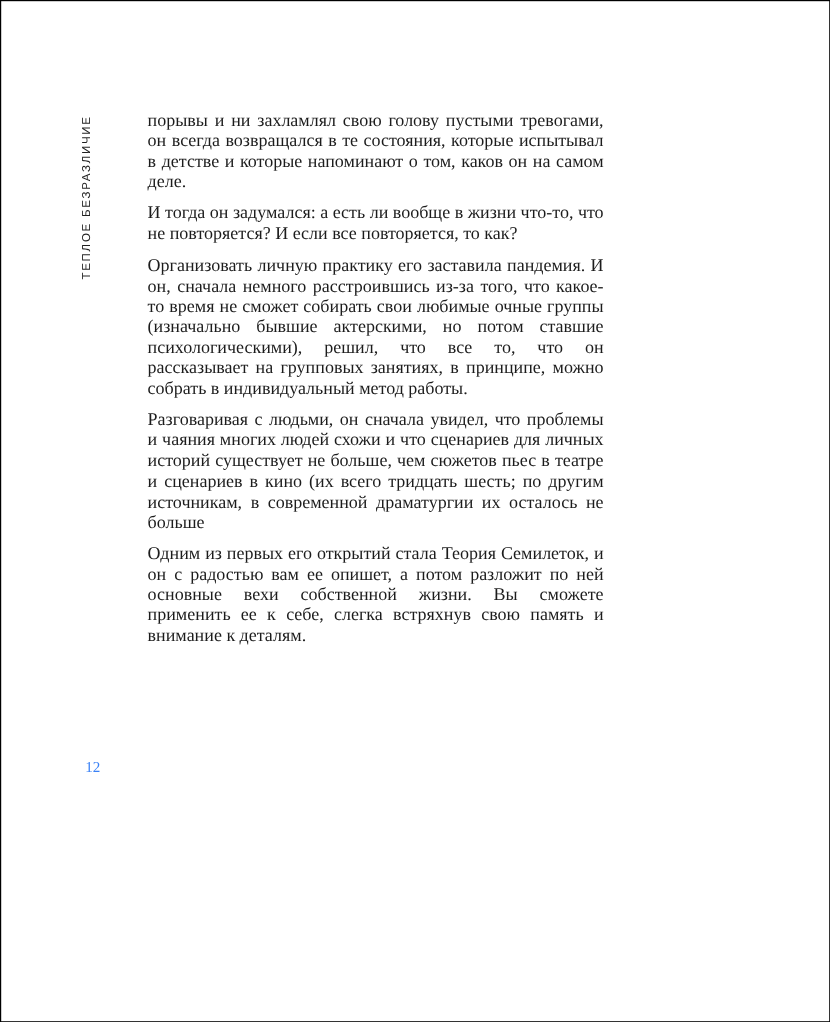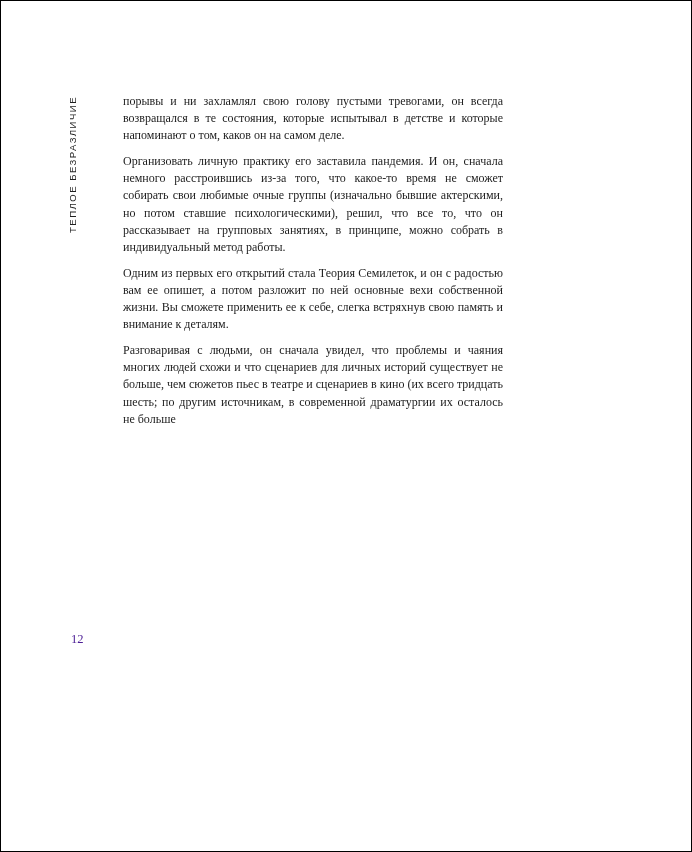--- a/index.html
+++ b/index.html
@@ -49,54 +49,55 @@
 
   
   #text-column {
     position: absolute;
     left: 122px;
     top: 92px;
     width: 380px;
   }
   .para {
     margin: 0 0 9px 0;
-    font-size: 12px;
+    font-size: 15px;
     line-height: 17.1px;
     text-align: justify;
     text-justify: inter-word;
     color: #1c1c1c;
     hyphens: manual;
     -webkit-hyphens: manual;
   }
   .para:last-child {
     margin-bottom: 0;
   }
 
   
   #folio {
     position: absolute;
     left: 70px;
     top: 632px;
     font-family: "Liberation Serif", serif;
     font-size: 12.6px;
     line-height: 1;
-    color: #4c1d95;
+    color: #3b82f6;
   }
 </style>
 </head>
 <body>
 
 <div id="page">
 
   <div id="running-head">
     <span class="rh-text">ТЕПЛОЕ БЕЗРАЗЛИЧИЕ</span>
   </div>
 
   <div id="text-column">
     <p class="para">порывы и ни захламлял свою голову пустыми тревогами, он всегда возвращался в те состояния, которые испытывал в детстве и которые напоминают о том, каков он на самом деле.</p>
+    <p class="para">И тогда он задумался: а есть ли вообще в жизни что-то, что не повторяется? И если все повторяется, то как?</p>
     <p class="para">Организовать личную практику его заставила пандемия. И он, сначала немного расстроившись из-за того, что какое-то время не сможет собирать свои любимые очные группы (изначально бывшие актерскими, но потом ставшие психологическими), решил, что все то, что он рассказывает на групповых занятиях, в принципе, можно собрать в индивидуальный метод работы.</p>
+    <p class="para">Разговаривая с людьми, он сначала увидел, что проблемы и чаяния многих людей схожи и что сценариев для личных историй существует не больше, чем сюжетов пьес в театре и сценариев в кино (их всего тридцать шесть; по другим источникам, в современной драматургии их осталось не больше</p>
     <p class="para">Одним из первых его открытий стала Теория Семилеток, и он с радостью вам ее опишет, а потом разложит по ней основные вехи собственной жизни. Вы сможете применить ее к себе, слегка встряхнув свою память и внимание к деталям.</p>
-    <p class="para">Разговаривая с людьми, он сначала увидел, что проблемы и чаяния многих людей схожи и что сценариев для личных историй существует не больше, чем сюжетов пьес в театре и сценариев в кино (их всего тридцать шесть; по другим источникам, в современной драматургии их осталось не больше</p>
   </div>
 
   <div id="folio">12</div>
 
 </div>
 
 </body></html>

